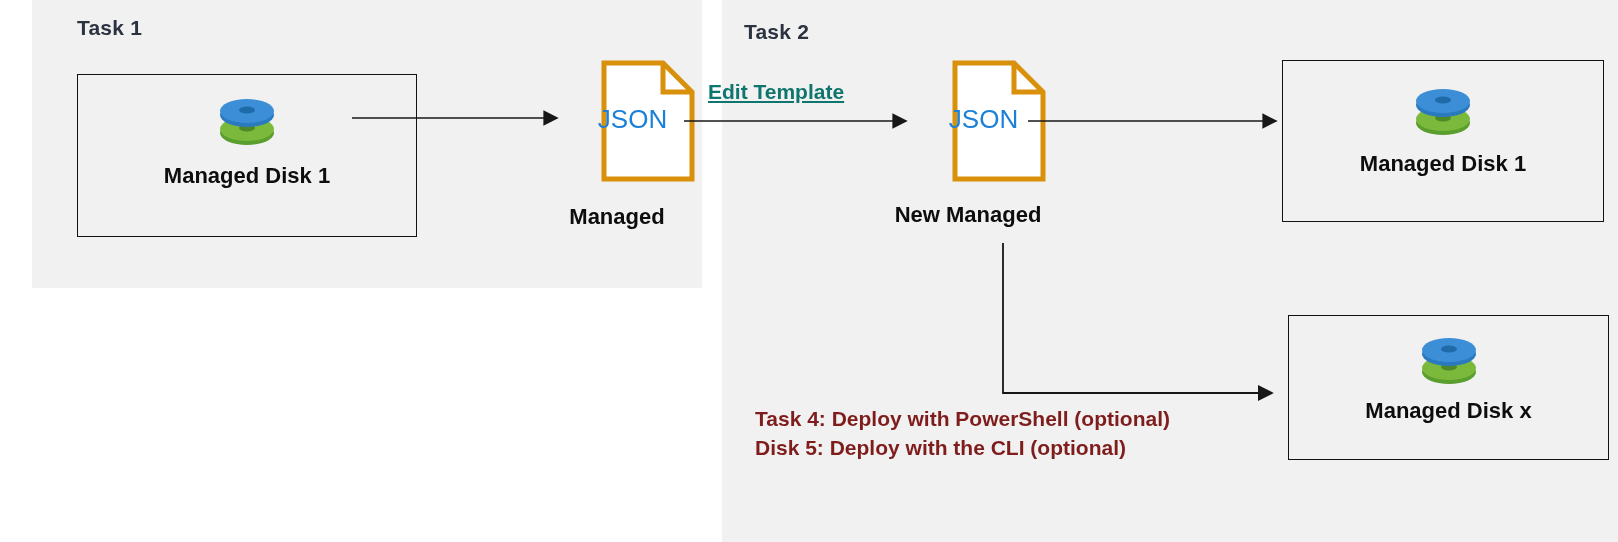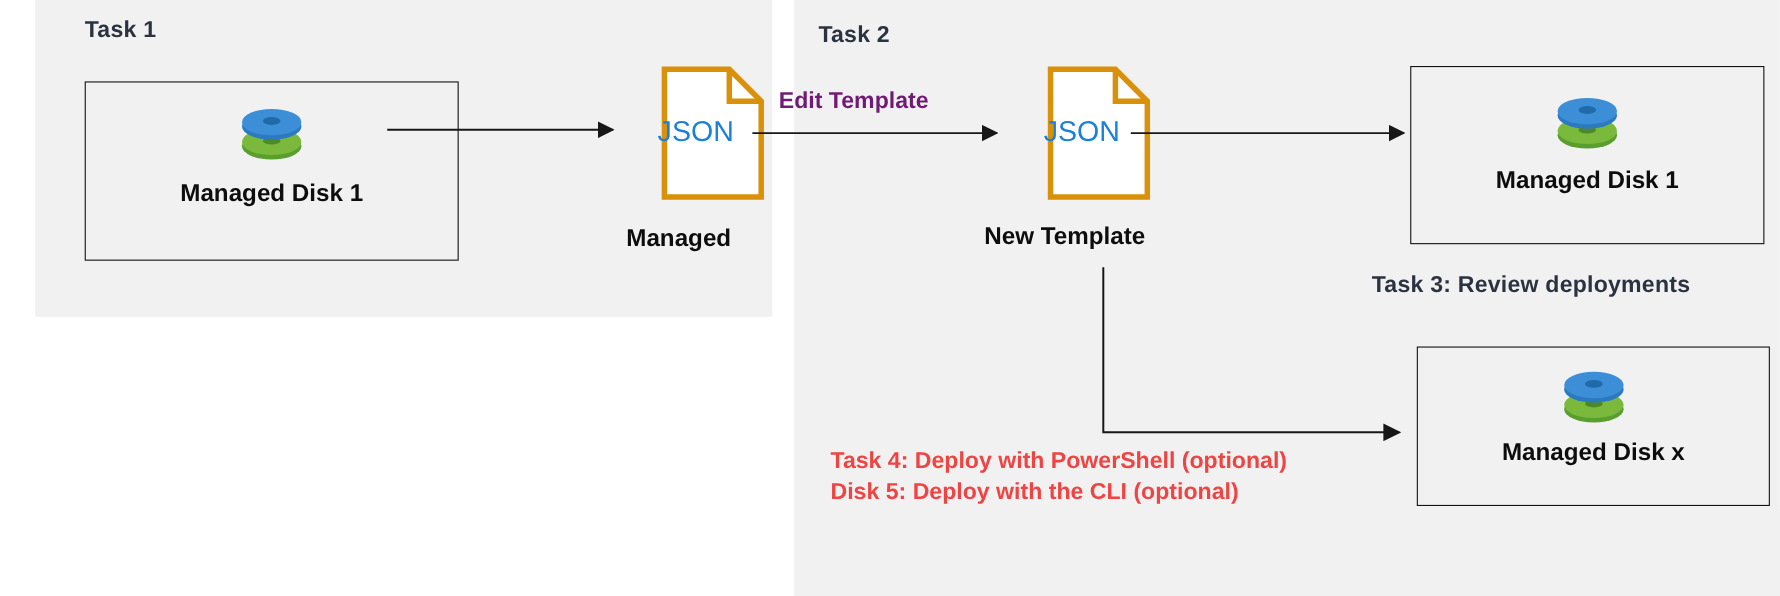--- a/index.html
+++ b/index.html
@@ -20,24 +20,24 @@
               color:#0d0d0d;font-weight:bold;font-size:22px;white-space:nowrap;}
 
   .disk-icon{position:absolute;}
 
   .json-card{position:absolute;padding-left:31px;}
   .json-text{position:absolute;width:100%;text-align:center;color:#1a80d8;
              font-size:26px;font-weight:400;white-space:nowrap;}
   .json-caption{position:absolute;text-align:center;color:#0d0d0d;
                 font-weight:bold;font-size:22px;white-space:nowrap;}
 
-  .arrow-label{position:absolute;color:#701a75;font-weight:bold;
-               font-size:21px;white-space:nowrap;}
+  .arrow-label{position:absolute;color:#0f766e;font-weight:bold;
+               font-size:21px;white-space:nowrap;text-decoration:underline;}
 
-  .note{position:absolute;color:#ef4444;font-weight:bold;font-size:21px;
+  .note{position:absolute;color:#7f1d1d;font-weight:bold;font-size:21px;
         white-space:nowrap;line-height:1.38;}
 
   svg.conn{position:absolute;overflow:visible;}
 </style>
 </head>
 <body>
 
 <div class="stage">
 
   <div class="panel" id="panel-left"></div>
@@ -89,21 +89,21 @@
     <line x1="0" y1="15" x2="222" y2="15" stroke="#171717" stroke-width="1.7" marker-end="url(#ah2)"></line>
   </svg>
 
   <div class="json-card" style="left:889px;top:60px;width:94px;height:122px;">
     <svg width="94" height="122" viewBox="0 0 94 122">
       <path d="M3,3 L62,3 L91,32 L91,119 L3,119 Z" fill="#ffffff" stroke="#d9900a" stroke-width="5" stroke-linejoin="miter"></path>
       <path d="M62,3 L62,32 L91,32" fill="none" stroke="#d9900a" stroke-width="5"></path>
     </svg>
     <div class="json-text" style="top:44px;left:0;">JSON</div>
   </div>
-  <div class="json-caption" style="left:856px;top:202px;width:160px;">New Template</div>
+  <div class="json-caption" style="left:856px;top:202px;width:160px;">New Managed</div>
 
   <svg class="conn" style="left:996px;top:106px;width:262px;height:32px;">
     <defs>
       <marker id="ah3" markerWidth="9" markerHeight="9" refX="8" refY="4.5" orient="auto">
         <path d="M0,0 L9,4.5 L0,9 z" fill="#171717"></path>
       </marker>
     </defs>
     <line x1="0" y1="15" x2="248" y2="15" stroke="#171717" stroke-width="1.7" marker-end="url(#ah3)"></line>
   </svg>
 
@@ -114,21 +114,20 @@
         <ellipse cx="31" cy="36" rx="27" ry="12" fill="#7ab93c"></ellipse>
         <ellipse cx="31" cy="35" rx="8" ry="3.4" fill="#4d8a27"></ellipse>
         <ellipse cx="31" cy="22" rx="27" ry="12" fill="#2b7ac0"></ellipse>
         <ellipse cx="31" cy="18" rx="27" ry="12" fill="#3c8fd6"></ellipse>
         <ellipse cx="31" cy="17" rx="8" ry="3.6" fill="#1f6aa8"></ellipse>
       </svg>
     </div>
     <div class="disk-label" style="top:90px;">Managed Disk 1</div>
   </div>
 
-  <div class="task-head" style="left:1215px;top:247px;">Task 3: Review deployments</div>
 
   <svg class="conn" style="left:940px;top:238px;width:330px;height:165px;">
     <defs>
       <marker id="ah4" markerWidth="9" markerHeight="9" refX="8" refY="4.5" orient="auto">
         <path d="M0,0 L9,4.5 L0,9 z" fill="#171717"></path>
       </marker>
     </defs>
     <path d="M31,5 L31,155 L300,155" fill="none" stroke="#171717" stroke-width="1.8" marker-end="url(#ah4)"></path>
   </svg>
 

